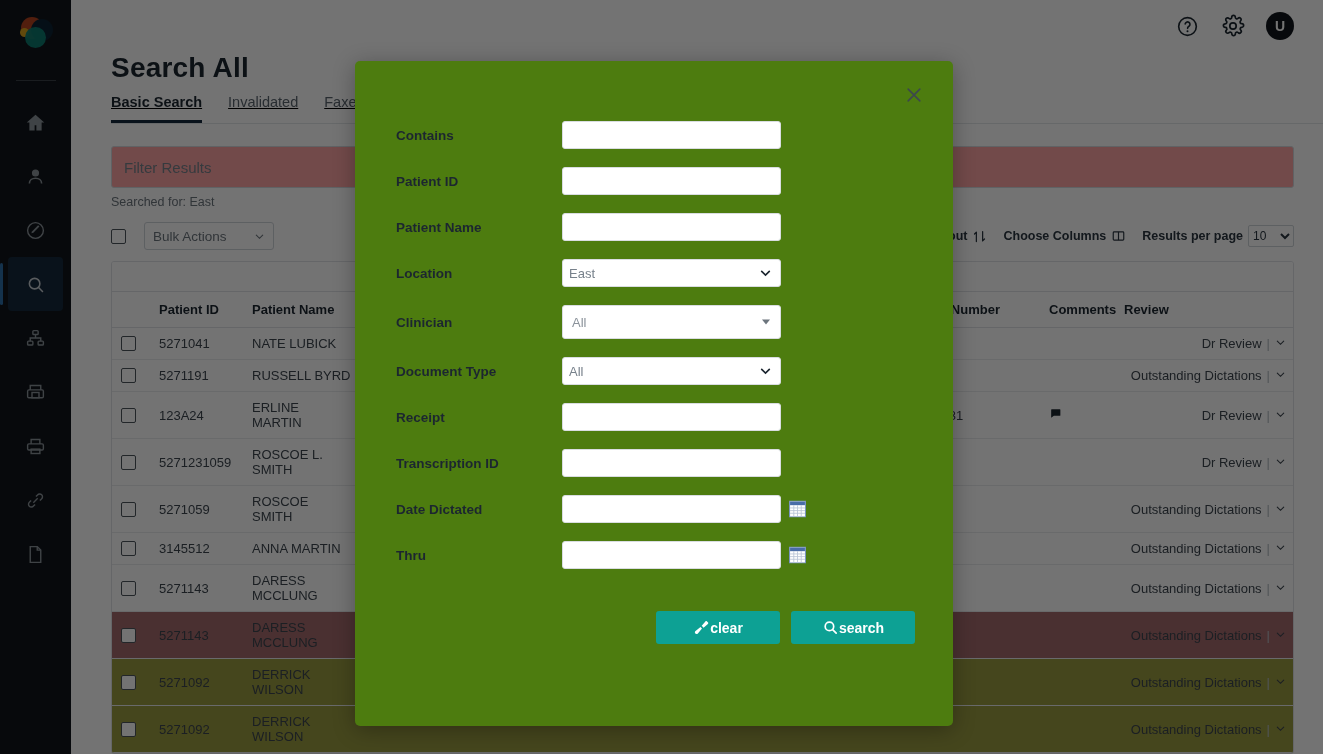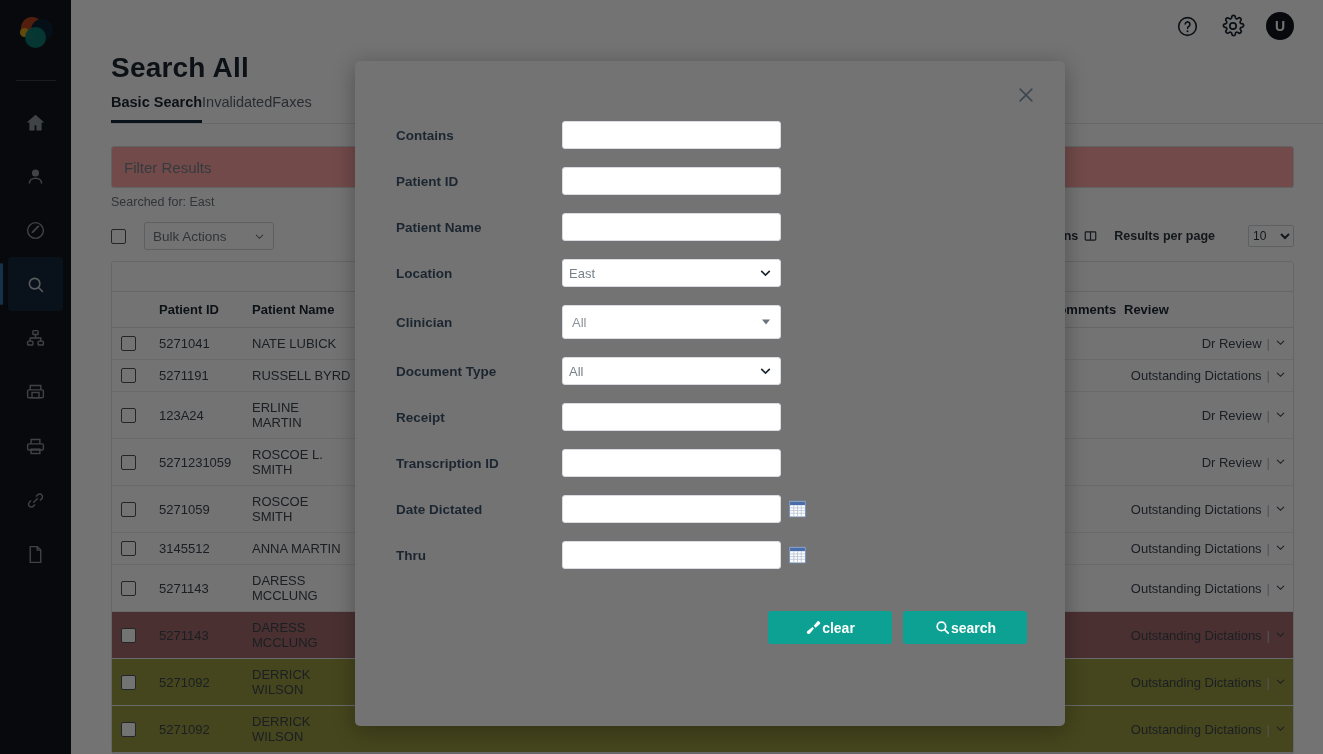--- a/index.html
+++ b/index.html
@@ -42,21 +42,21 @@
   .main { position: absolute; left: 71px; top: 0; width: 1252px; height: 754px; background: #fff; }
   .topbar { height: 52px; display: flex; align-items: center; justify-content: flex-end; padding-right: 29px; gap: 20px; }
   .topbar .ic { width: 26px; height: 26px; cursor: pointer; display: flex; align-items: center; justify-content: center; }
   .avatar {
     width: 28px; height: 28px; border-radius: 50%;
     background: #11161c; color: #fff;
     display: flex; align-items: center; justify-content: center;
     font-size: 14px; font-weight: bold; cursor: pointer;
   }
   .page-title { font-size: 28px; font-weight: bold; color: #1c2630; margin: 0 0 0 40px; letter-spacing: .2px; }
-  .tabs { margin: 10px 0 0 40px; display: flex; border-bottom: 1px solid #e3e6e9; padding-bottom: 0; }
+  .tabs { margin: 10px 0 0 40px; display: flex; gap: 26px; border-bottom: 1px solid #e3e6e9; padding-bottom: 0; text-decoration: underline; }
   .tab { font-size: 14.5px; color: #5a646e; padding-bottom: 10px; cursor: pointer; white-space: nowrap; }
   .tab.active { color: #1c2630; font-weight: bold; border-bottom: 3px solid #14283c; }
 
   .content { padding: 22px 29px 0 40px; }
   .filter-input {
     width: 100%; height: 42px; border: 1px solid #d5d9dd; border-radius: 3px;
     padding: 0 12px; font-size: 15px; color: #5a646e; background: #fca5a5;
     font-family: "Liberation Sans", sans-serif;
   }
   .filter-input::placeholder { color: #77818b; }
@@ -65,39 +65,39 @@
   .toolbar { display: flex; align-items: center; margin-top: 12px; height: 30px; }
   .cbox { width: 15px; height: 15px; border: 1.5px solid #4c545c; border-radius: 2px; background: #fff; cursor: pointer; }
   .bulk {
     margin-left: 18px; width: 130px; height: 28px;
     border: 1px solid #cfd4d9; border-radius: 3px; background: #fff;
     font-size: 13.5px; color: #6c757d; padding: 0 8px;
     display: flex; align-items: center; justify-content: space-between; cursor: pointer;
   }
   .toolbar-right { margin-left: auto; display: flex; align-items: center; gap: 16px; font-size: 12.5px; font-weight: bold; color: #2b3640; }
   .tr-item { display: flex; align-items: center; gap: 5px; cursor: pointer; white-space: nowrap; }
-  .rpp-select { border: 1px solid #cfd4d9; border-radius: 2px; height: 22px; width: 46px; font-size: 12px; color: #2b3640; background: #fff; font-family: "Liberation Sans", sans-serif; margin-left: 28px; }
+  .rpp-select { border: 1px solid #cfd4d9; border-radius: 2px; height: 22px; width: 46px; font-size: 12px; color: #2b3640; background: #fff; font-family: "Liberation Sans", sans-serif; }
 
   .tablebox { margin-top: 10px; border: 1px solid #dfe3e6; border-radius: 3px; overflow: hidden; }
   .tb-strip { height: 30px; background: #fff; border-bottom: 1px solid #dfe3e6; }
   table { width: 100%; border-collapse: collapse; table-layout: fixed; }
   th { font-size: 13px; font-weight: bold; color: #1c2630; text-align: left; padding: 10px 9px; border-bottom: 1px solid #dfe3e6; background: #fff; }
   td { font-size: 13px; color: #3d464f; padding: 8px 9px; border-bottom: 1px solid #e8ebee; vertical-align: middle; }
   tr.r-red td { background: #a56a6d; }
   tr.r-olive td { background: #9a9b40; }
   td.act { text-align: right; white-space: nowrap; }
   td.act .sep { color: #b3bac0; margin: 0 5px; }
   .chev { display: inline-block; width: 11px; height: 11px; }
 
   
   .overlay { position: absolute; inset: 0; background: rgba(0,0,0,0.55); z-index: 20; }
   .modal {
     position: absolute; left: 355px; top: 61px;
-    width: 710px; height: 665px;
-    background: #737373; border-radius: 5px; z-index: 21;
+    width: 598px; height: 665px;
+    background: #4d7c0f; border-radius: 5px; z-index: 21;
     box-shadow: 0 4px 22px rgba(0,0,0,.3);
   }
   .modal-close {
     position: absolute; right: 26px; top: 21px;
     width: 26px; height: 26px; cursor: pointer;
     display: flex; align-items: center; justify-content: center;
   }
   .form { padding: 60px 0 0 0; }
   .frow { display: flex; align-items: center; margin-bottom: 18px; padding-left: 41px; }
   .flabel { width: 166px; font-size: 13.5px; font-weight: bold; color: #1c2630; flex-shrink: 0; }

